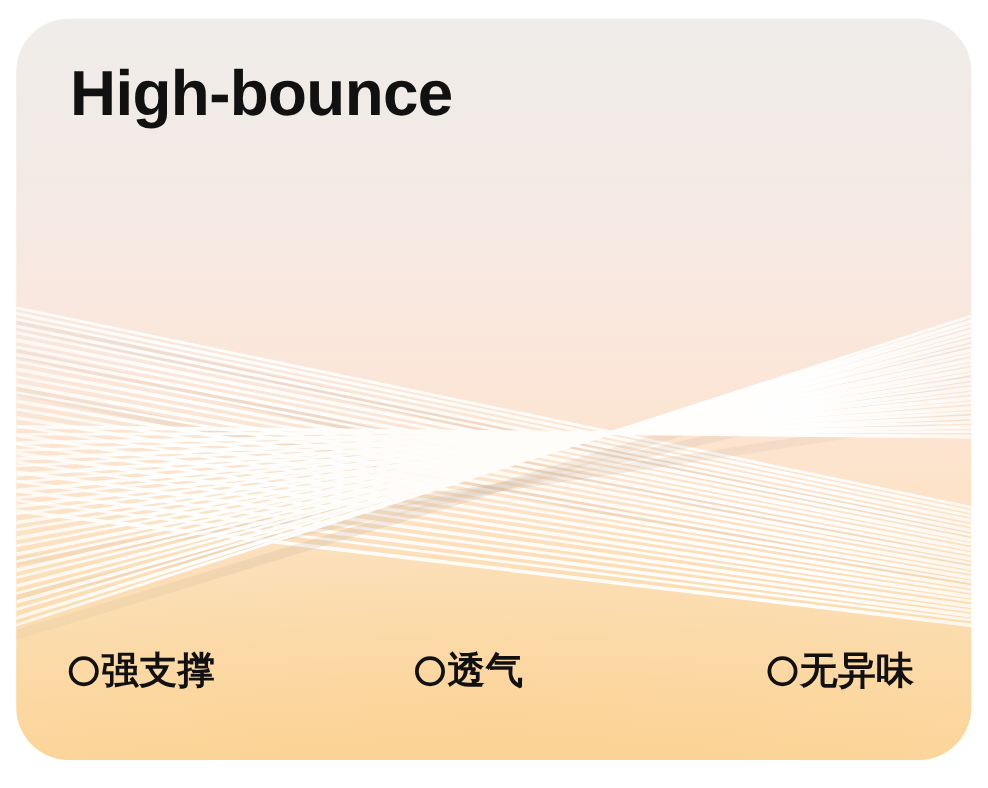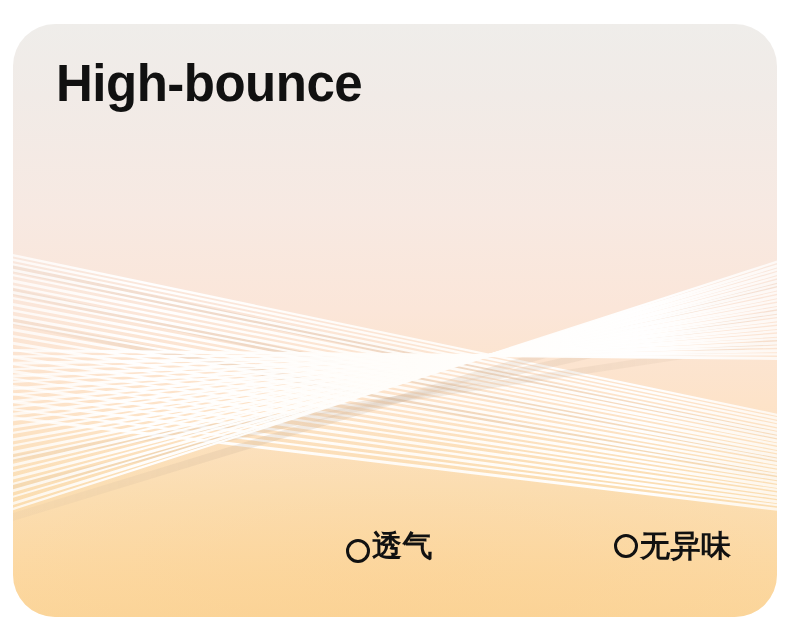--- a/index.html
+++ b/index.html
@@ -33,21 +33,20 @@
     background: linear-gradient(
         180deg,
         #efedea 0%,
         #f1ebe7 12%,
         #f7e9e2 32%,
         #fbe6d9 48%,
         #fde3c9 64%,
         #fbe0b8 78%,
         #fcdaa6 92%,
         #fbd79e 100%);
-    margin-top: 9px;
   }
 
   
   #card::after {
     content: "";
     position: absolute;
     inset: 0;
     background: radial-gradient(ellipse 120% 55% at 50% 104%,
                 rgba(251,206,140,.55) 0%, rgba(251,206,140,0) 70%);
     pointer-events: none;
@@ -113,21 +112,21 @@
     z-index: 6;
   }
   .feature-item {
     position: absolute;
     display: flex;
     align-items: center;
     gap: 2px;
     white-space: nowrap;
   }
   .feature-item.pos-0 { left: 42px; }
-  .feature-item.pos-1 { left: 333px; align-items: flex-end; }
+  .feature-item.pos-1 { left: 319px; }
   .feature-item.pos-2 { left: 601px; justify-content: space-between; }
 
   .feature-circle {
     display: inline-block;
     width: 24px;
     height: 24px;
     border: 3px solid #111111;
     border-radius: 50%;
     box-sizing: border-box;
     flex: none;
@@ -239,20 +238,24 @@
       </g>
     </svg>
 
     <div class="headline-block">
       <div class="headline-en">High-bounce</div>
     </div>
 
 
     <div class="feature-row">
 
+      <div class="feature-item pos-0">
+        <span class="feature-circle"></span>
+        <span class="feature-text">强支撑</span>
+      </div>
 
       <div class="feature-item pos-1">
         <span class="feature-circle"></span>
         <span class="feature-text">透气</span>
       </div>
 
       <div class="feature-item pos-2">
         <span class="feature-circle"></span>
         <span class="feature-text">无异味</span>
       </div>

